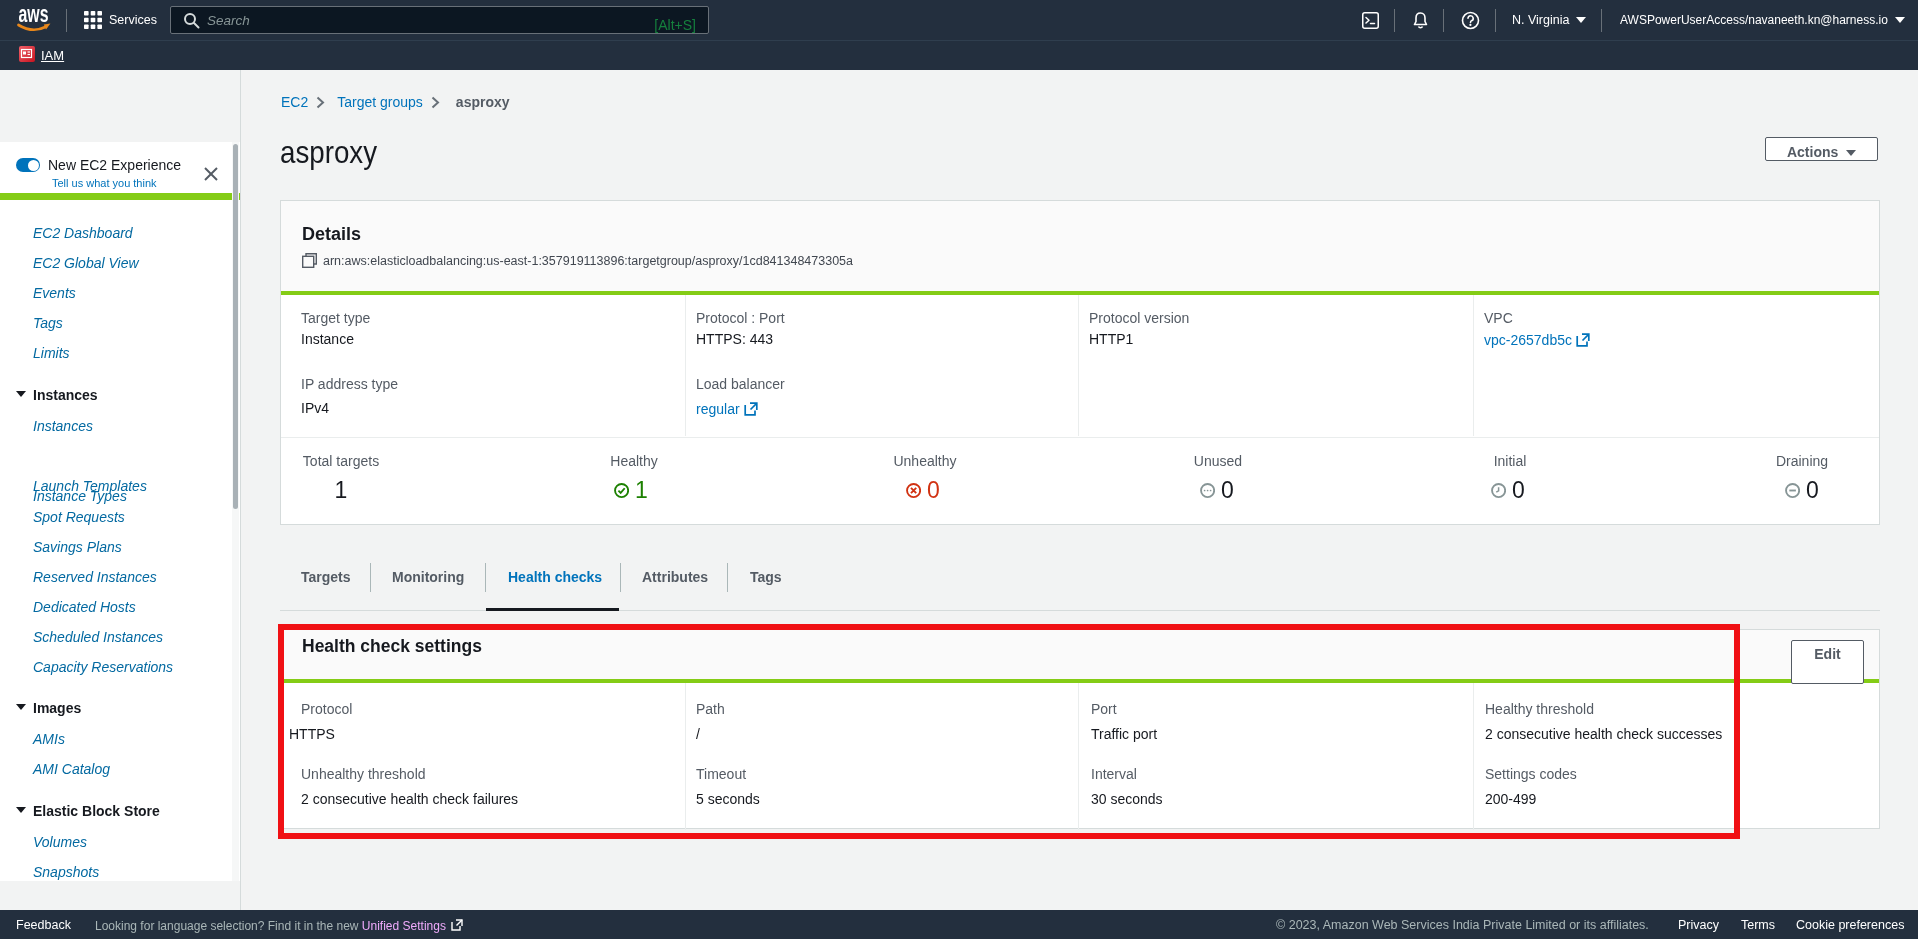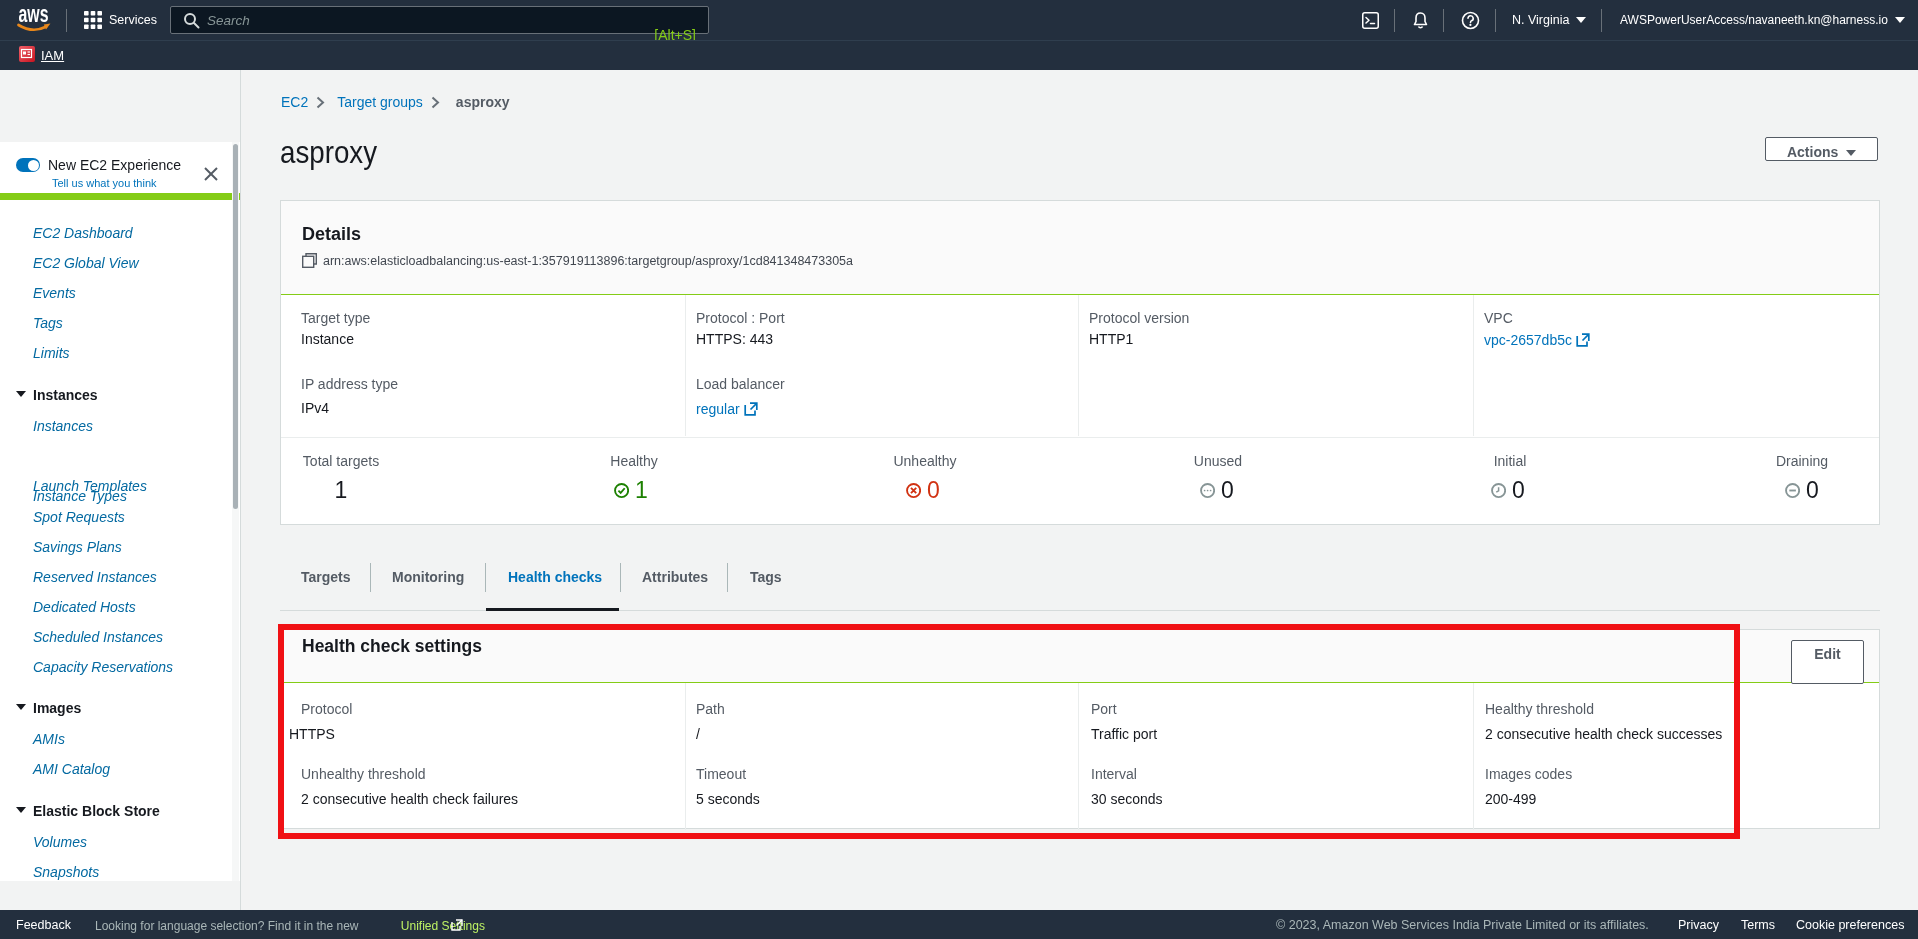--- a/index.html
+++ b/index.html
@@ -8,21 +8,21 @@
 
 
 .topbar { position:absolute; left:0; top:0; width:1918px; height:40px; background:#232f3e; }
 .favbar { position:absolute; left:0; top:40px; width:1918px; height:30px; background:#232f3e; border-top:1px solid #2f3e4e; }
 .awslogo { position:absolute; left:17px; top:2px; width:34px; height:30px; }
 .nav-divider { position:absolute; top:9px; width:1px; height:23px; background:#687078; }
 .gridicon { position:absolute; left:84px; top:11px; width:18px; height:18px; }
 .services { position:absolute; left:109px; top:13px; color:#fff; font-size:12.5px; }
 .searchbox { position:absolute; left:170px; top:6px; width:539px; height:28px; background:#0c1722; border:1px solid #687078; border-radius:2px; }
 .searchbox .ph { position:absolute; left:36px; top:6px; color:#879596; font-size:13.5px; font-style:italic; }
-.searchbox .alt { position:absolute; right:12px; top:20px; color:#84cc16; font-size:14px; }
+.searchbox .alt { position:absolute; right:12px; top:10px; color:#15803d; font-size:14px; }
 .navtxt { position:absolute; top:12px; color:#fff; font-size:14px; }
 .caret-down { display:inline-block; width:0; height:0; border-left:5px solid transparent; border-right:5px solid transparent; border-top:6px solid #fff; vertical-align:1px; }
 .iam-ic { position:absolute; left:19px; top:46px; width:16px; height:16px; background:linear-gradient(135deg,#f05f69 0%,#c7131f 100%); border-radius:2px; }
 
 
 .sidebar { position:absolute; left:0; top:70px; width:241px; height:840px; background:#f2f3f3; border-right:1px solid #d5dbdb; }
 .sidepanel { position:absolute; left:0; top:142px; width:240px; height:739px; background:#fff; }
 .side-head { position:absolute; left:0; top:0; width:100%; height:58px; border-bottom:7px solid #84cc16; }
 .toggle { position:absolute; left:16px; top:16px; width:24px; height:14px; background:#0073bb; border-radius:7px; }
 .toggle .knob { position:absolute; right:1.5px; top:1.5px; width:11px; height:11px; background:#fff; border-radius:50%; }
@@ -40,21 +40,21 @@
 .footer .muted { color:#aab7b8; }
 
 
 .crumb { position:absolute; left:281px; top:94px; font-size:14px; }
 .crumb a { color:#0073bb; text-decoration:none; }
 .crumb .cur { color:#545b64; font-weight:bold; }
 h1.pagetitle { position:absolute; left:280px; top:138px; font-size:28px; line-height:28px; font-weight:400; color:#16191f; transform:scale(0.99,1.1); transform-origin:left top; }
 .btn { position:absolute; background:#fff; border:1px solid #545b64; border-radius:2px; color:#545b64; font-weight:bold; font-size:14px; text-align:center; }
 
 .card { position:absolute; background:#fff; border:1px solid #d5dbdb; border-radius:0; }
-.card-head { position:absolute; left:0; top:0; width:100%; background:#fafafa; border-bottom:1px solid #84cc16; }
+.card-head { position:absolute; left:0; top:0; width:100%; background:#fafafa; border-bottom:4px solid #84cc16; }
 .lbl { color:#545b64; font-size:14px; }
 .val { color:#16191f; font-size:14px; }
 a.lnk { color:#0073bb; text-decoration:none; font-size:14px; }
 .vdiv { position:absolute; width:1px; background:#eaeded; }
 .hdiv { position:absolute; height:1px; background:#eaeded; }
 
 
 .tab { position:absolute; font-size:14px; font-weight:bold; color:#545b64; }
 .tab.active { color:#0073bb; }
 .tabsep { position:absolute; width:1px; height:29px; background:#aab7b8; top:563px; }
@@ -167,21 +167,21 @@
   <div class="tri" style="top:665px;"></div>
   <div class="nav-sec" style="top:661px;">Elastic Block Store</div>
   <div class="nav-item" style="top:692px;">Volumes</div>
   <div class="nav-item" style="top:722px;">Snapshots</div>
 </div>
 <div class="sb-track"></div>
 <div class="sb-thumb"></div>
 
 <div class="footer">
   <div style="position:absolute;left:16px;top:8px;">Feedback</div>
-  <div style="position:absolute;left:95px;top:9px;font-size:12px;" class="muted">Looking for language selection? Find it in the new <span style="color:#bef264;margin-left:39px;">Unified Settings</span></div>
+  <div style="position:absolute;left:95px;top:9px;font-size:12px;" class="muted">Looking for language selection? Find it in the new <span style="color:#f0abfc;">Unified Settings</span></div>
   <svg style="position:absolute;left:451px;top:9px;" width="12" height="12" viewBox="0 0 12 12">
     <path d="M1 3 L1 11 L9 11 L9 7" fill="none" stroke="#fff" stroke-width="1.4"></path>
     <path d="M5 1 L11 1 L11 7" fill="none" stroke="#fff" stroke-width="1.4"></path>
     <line x1="11" y1="1" x2="5.5" y2="6.5" stroke="#fff" stroke-width="1.4"></line>
   </svg>
   <div style="position:absolute;left:1276px;top:8px;" class="muted">© 2023, Amazon Web Services India Private Limited or its affiliates.</div>
   <div style="position:absolute;left:1678px;top:8px;">Privacy</div>
   <div style="position:absolute;left:1741px;top:8px;">Terms</div>
   <div style="position:absolute;left:1796px;top:8px;">Cookie preferences</div>
 </div>
@@ -294,16 +294,16 @@
   <div class="lbl" style="position:absolute;left:415px;top:136px;">Timeout</div>
   <div class="val" style="position:absolute;left:415px;top:161px;">5 seconds</div>
 
   <div class="lbl" style="position:absolute;left:810px;top:71px;">Port</div>
   <div class="val" style="position:absolute;left:810px;top:96px;">Traffic port</div>
   <div class="lbl" style="position:absolute;left:810px;top:136px;">Interval</div>
   <div class="val" style="position:absolute;left:810px;top:161px;">30 seconds</div>
 
   <div class="lbl" style="position:absolute;left:1204px;top:71px;">Healthy threshold</div>
   <div class="val" style="position:absolute;left:1204px;top:96px;">2 consecutive health check successes</div>
-  <div class="lbl" style="position:absolute;left:1204px;top:136px;">Images codes</div>
+  <div class="lbl" style="position:absolute;left:1204px;top:136px;">Settings codes</div>
   <div class="val" style="position:absolute;left:1204px;top:161px;">200-499</div>
 </div>
 <div class="redbox"></div>
 
 </body></html>

